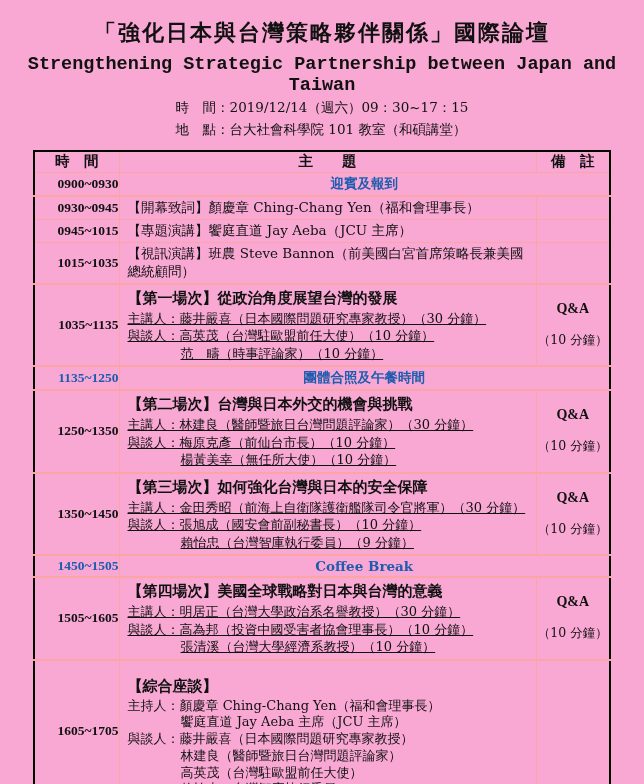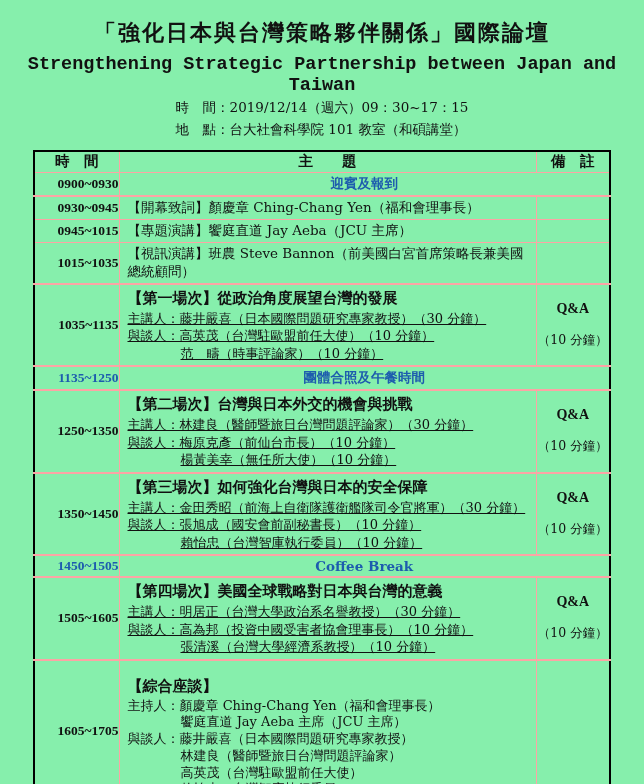--- a/index.html
+++ b/index.html
@@ -1,19 +1,19 @@
 <!DOCTYPE html>
 <html><head>
 <meta charset="utf-8">
 <style>
   * { box-sizing: border-box; }
   html, body { margin: 0; padding: 0; background: #ffffff; }
   .doc {
     width: 644px; height: 784px; overflow: hidden;
-    background: #86efac; color: #111;
+    background: #f9a8d4; color: #111;
     font-family: "DejaVu Serif", "Liberation Serif", serif;
   }
   .title-zh {
     margin: 18px 0 6px; text-align: center;
     font-size: 22px; font-weight: 700; letter-spacing: 2px;
   }
   .title-en {
     margin: 0 0 0; text-align: center;
     font-size: 18.5px; font-weight: 700;
     font-family: Liberation Mono, monospace;
@@ -151,21 +151,21 @@
           <span class="qa-dur">（10 分鐘）</span>
         </td>
       </tr>
 
       <tr class="r-sess bb2">
         <td class="time-cell">1350~1450</td>
         <td class="sess-cell">
           <div class="sess-title">【第三場次】如何強化台灣與日本的安全保障</div>
           <div class="sess-line">主講人：金田秀昭（前海上自衛隊護衛艦隊司令官將軍）（30 分鐘）</div>
           <div class="sess-line">與談人：張旭成（國安會前副秘書長）（10 分鐘）</div>
-          <div class="sess-line ind">賴怡忠（台灣智庫執行委員）（10 分鐘）</div>
+          <div class="sess-line ind">賴怡忠（台灣智庫執行委員）（9 分鐘）</div>
         </td>
         <td class="qa-cell">
           <span class="qa-label">Q&amp;A</span>
           <span class="qa-dur">（10 分鐘）</span>
         </td>
       </tr>
 
       <tr class="r-blue bb2">
         <td class="time-cell blue-t">1450~1505</td>
         <td class="break-cell" colspan="2">Coffee Break</td>

